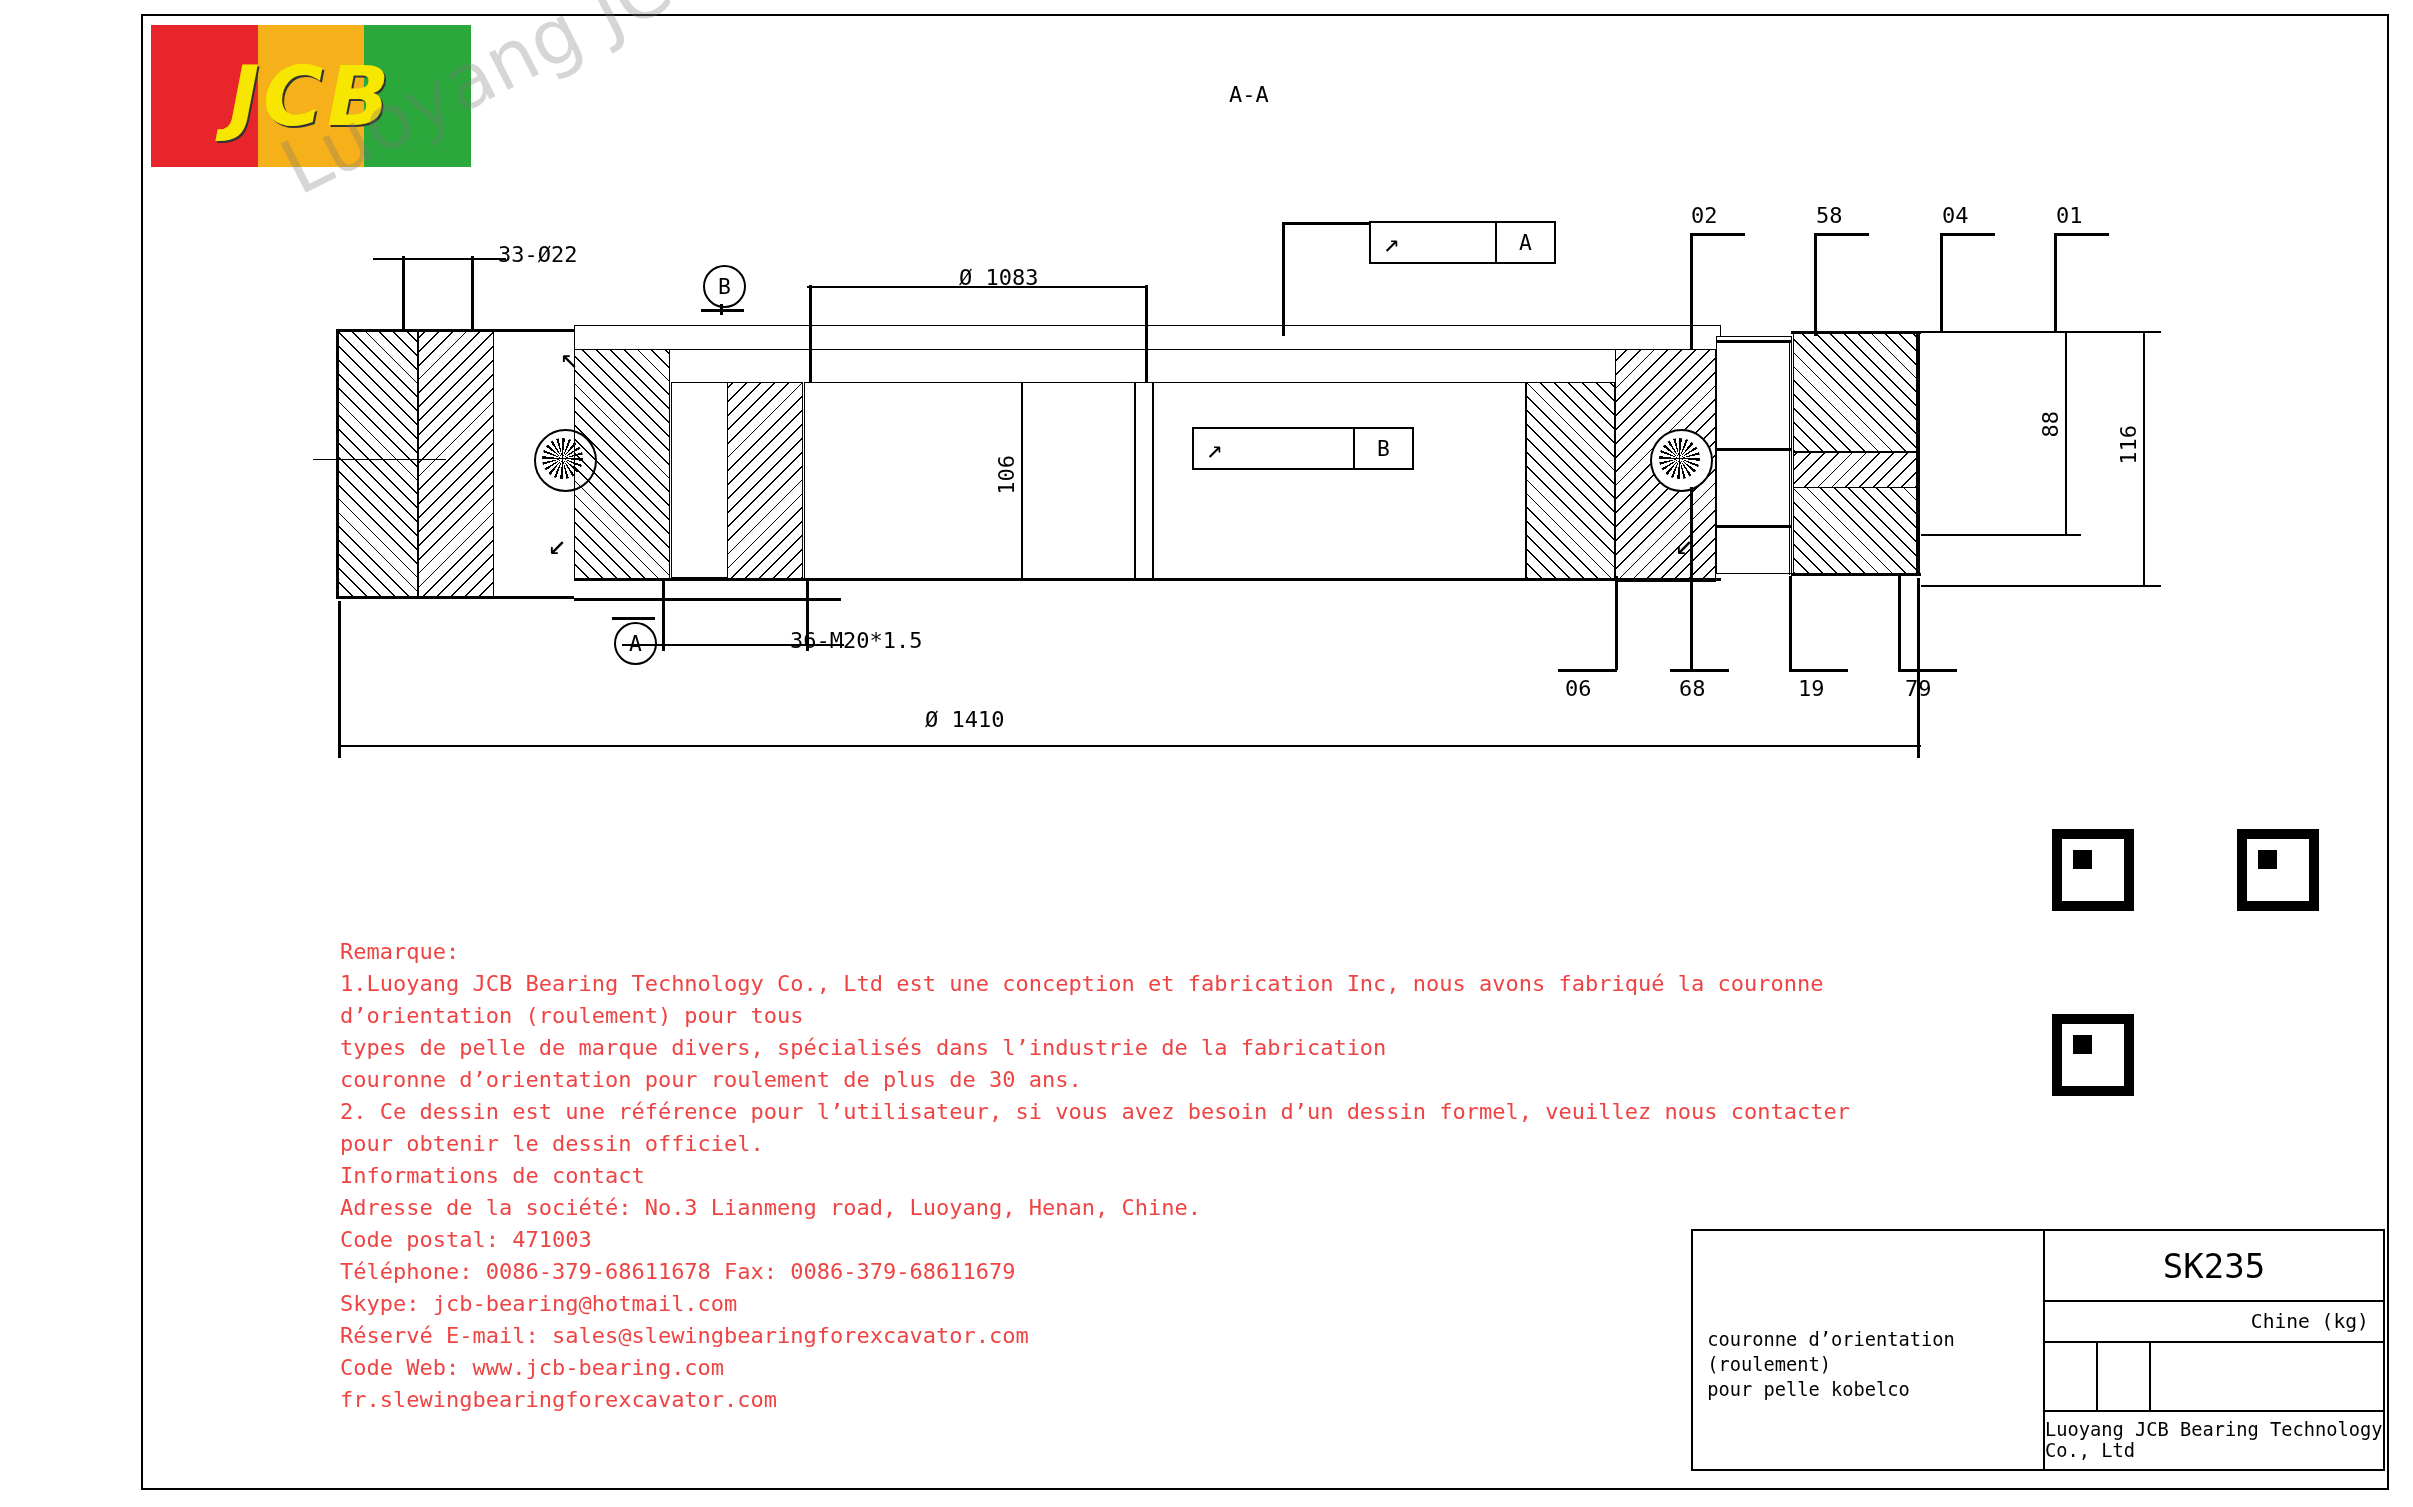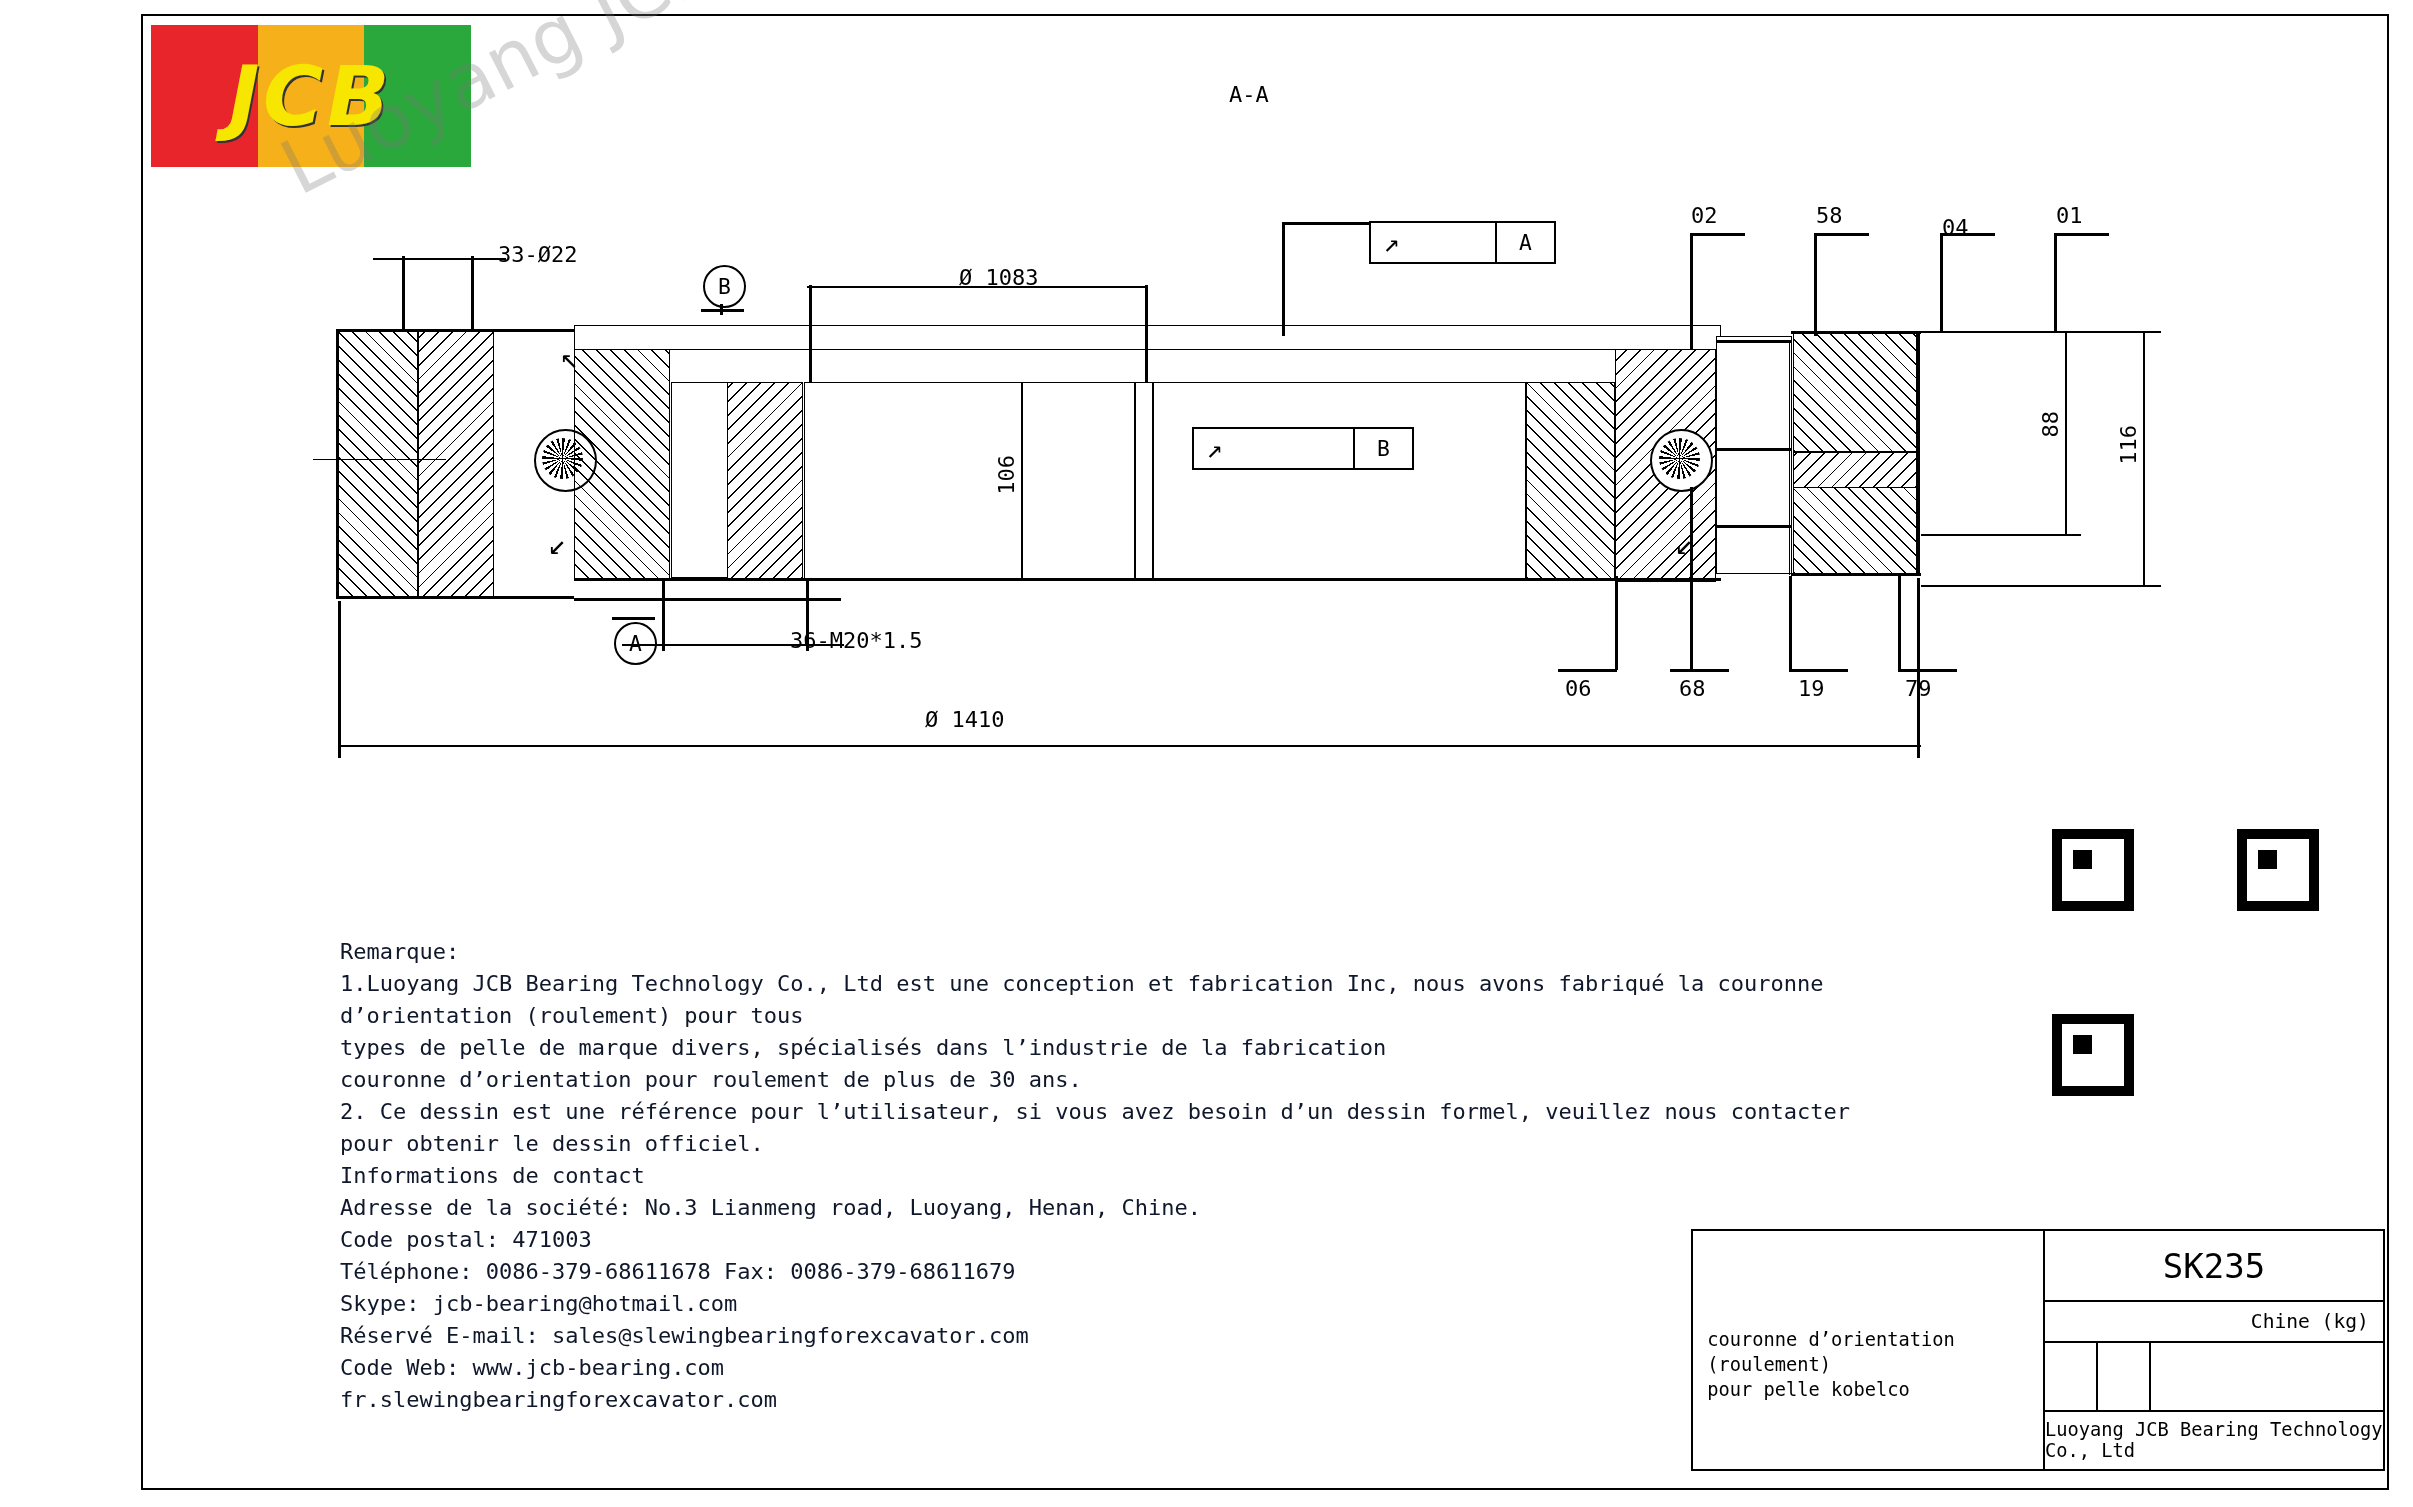--- a/index.html
+++ b/index.html
@@ -23,21 +23,21 @@
   .hatch2{position:absolute;box-sizing:border-box;border:1.8px solid #000;
     background:repeating-linear-gradient(-45deg,#000 0 1.3px,transparent 1.3px 9.8px);}
   .plain{position:absolute;box-sizing:border-box;border:1.8px solid #000;background:#fff;}
   .circ{position:absolute;border:2.2px solid #000;border-radius:50%;background:#fff;}
   .gearpat{position:absolute;border-radius:50%;background:
      repeating-conic-gradient(#000 0deg 7deg, #fff 7deg 18deg);}
   .wm{position:absolute;left:267px;top:133px;width:1779px;height:978px;
       font-family:"DejaVu Sans", sans-serif;font-size:76px;color:rgba(120,120,120,0.30);
       transform:rotate(-27deg);transform-origin:left top;white-space:nowrap;pointer-events:none;}
   .vert{writing-mode:vertical-rl;transform:rotate(180deg);}
-  .remark{position:absolute;left:340px;top:936px;width:1779px;font-size:22px;line-height:32px;color:#0f172a;}
+  .remark{position:absolute;left:340px;top:936px;width:1779px;font-size:22px;line-height:32px;color:#ef4444;}
   .remark div{white-space:nowrap;}
   .qr{position:absolute;left:2052px;top:829px;width:267px;height:267px;
      background-image:
        repeating-linear-gradient(0deg,#000 0 7.1px,transparent 7.1px 14.2px),
        repeating-linear-gradient(90deg,#000 0 7.1px,transparent 7.1px 14.2px);
      background-blend-mode:difference;background-color:#fff;}
   .qr .qbox{position:absolute;width:62px;height:62px;border:10.7px solid #000;background:#fff;}
   .qr .qbox i{display:block;width:19.6px;height:19.6px;background:#000;margin:10.7px;}
   #titleblock{position:absolute;left:1691px;top:1229px;width:694px;height:242px;border:2.2px solid #000;box-sizing:border-box;}
   #tb-left{position:absolute;left:0;top:0;width:352px;height:100%;border-right:2.2px solid #000;box-sizing:border-box;}
@@ -178,21 +178,21 @@
   <div class="lbl" style="left:1675px;top:526px;font-size:30px;">↙</div>
 
   <div class="lbl dimtxt" style="left:1691px;top:203px;">02</div>
   <div class="ln" style="left:1690px;top:233px;width:55px;height:2.7px;"></div>
   <div class="ln" style="left:1690px;top:233px;width:2.7px;height:116px;"></div>
 
   <div class="lbl dimtxt" style="left:1816px;top:203px;">58</div>
   <div class="ln" style="left:1814px;top:233px;width:55px;height:2.7px;"></div>
   <div class="ln" style="left:1814px;top:233px;width:2.7px;height:103px;"></div>
 
-  <div class="lbl dimtxt" style="left:1942px;top:203px;margin-top:12px;">04</div>
+  <div class="lbl dimtxt" style="left:1942px;top:203px;">04</div>
   <div class="ln" style="left:1940px;top:233px;width:55px;height:2.7px;"></div>
   <div class="ln" style="left:1940px;top:233px;width:2.7px;height:100px;"></div>
 
   <div class="lbl dimtxt" style="left:2056px;top:203px;">01</div>
   <div class="ln" style="left:2054px;top:233px;width:55px;height:2.7px;"></div>
   <div class="ln" style="left:2054px;top:233px;width:2.7px;height:100px;"></div>
 
   <div class="lbl dimtxt" style="left:1565px;top:676px;">06</div>
   <div class="ln" style="left:1558px;top:669px;width:59px;height:2.7px;"></div>
   <div class="ln" style="left:1615px;top:576px;width:2.7px;height:94px;"></div>

